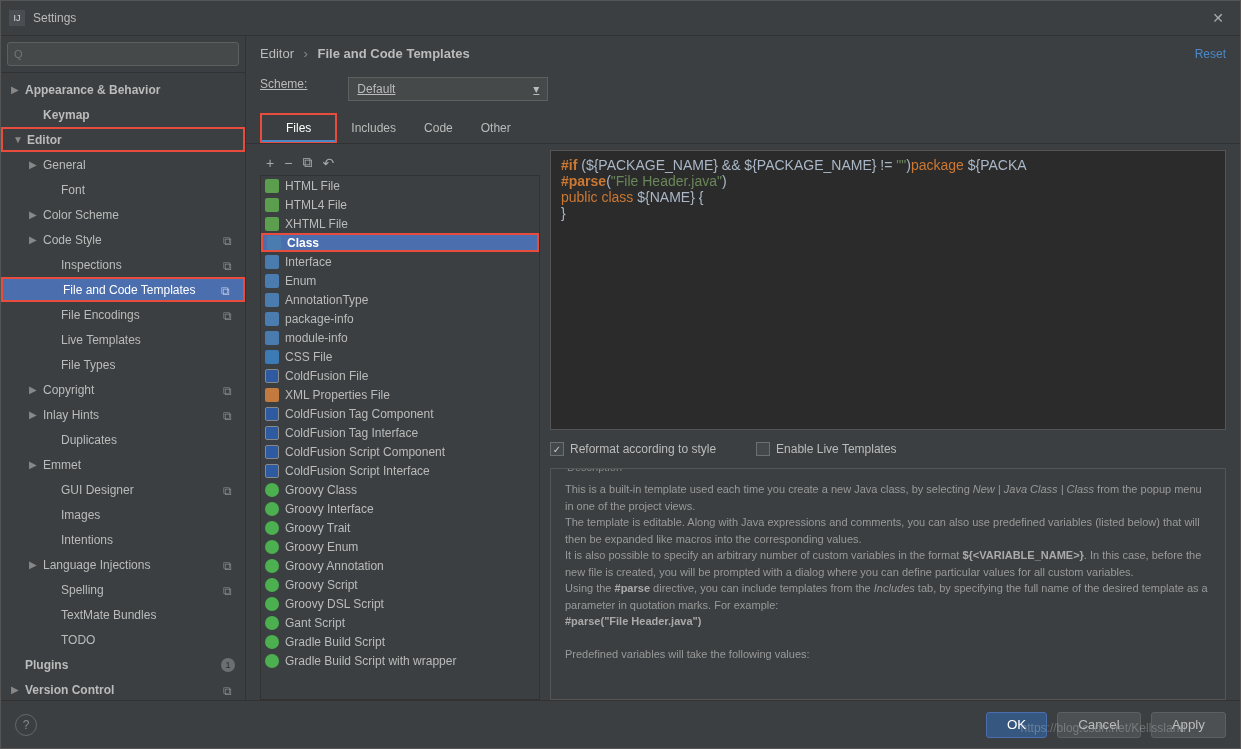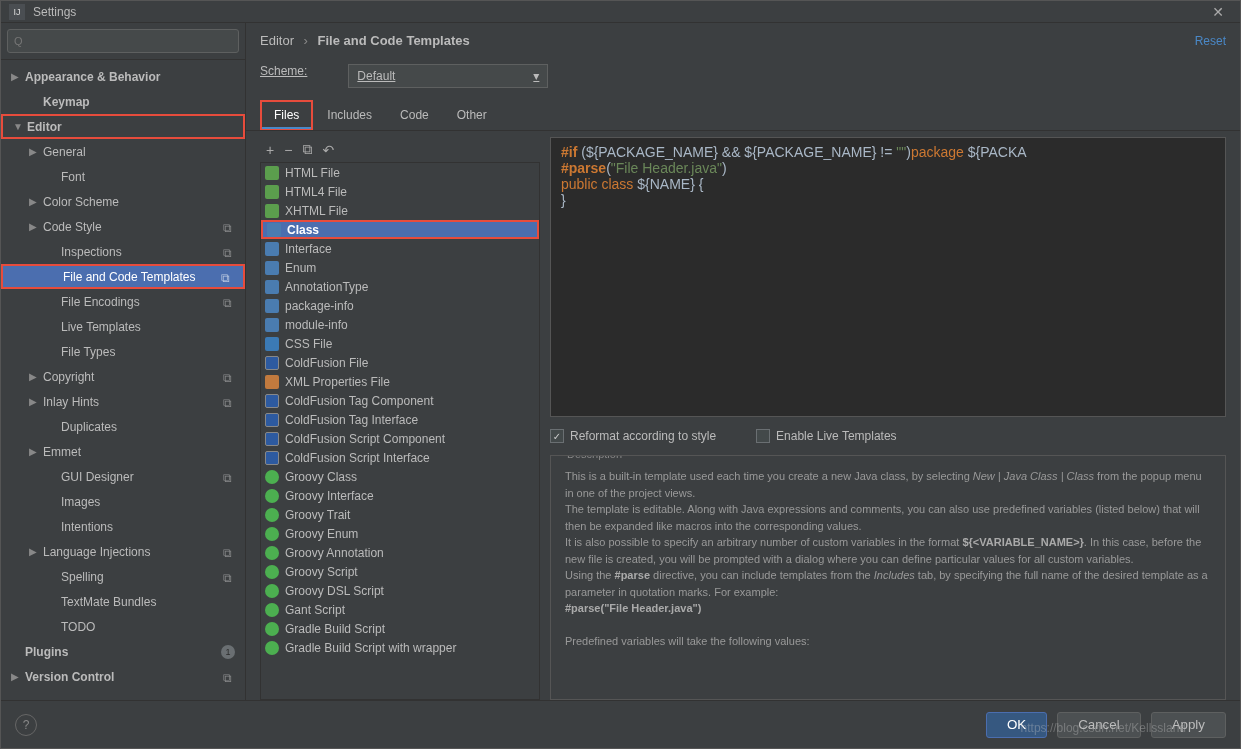--- a/index.html
+++ b/index.html
@@ -1,18 +1,18 @@
 <!DOCTYPE html>
 <html><head>
 <meta charset="utf-8">
 <style>
 * { margin: 0; padding: 0; box-sizing: border-box; font-family: "Segoe UI", Arial, sans-serif; }
 body { background: #3c3f41; color: #bbbbbb; font-size: 12px; width: 1241px; height: 749px; overflow: hidden; position: relative; }
 .window { width: 100%; height: 100%; display: flex; flex-direction: column; border: 1px solid #555; }
-.titlebar { height: 22px; background: #3c3f41; display: flex; align-items: center; padding: 0 8px; border-bottom: 1px solid #323232; }
+.titlebar { height: 35px; background: #3c3f41; display: flex; align-items: center; padding: 0 8px; border-bottom: 1px solid #323232; }
 .titlebar .icon { width: 16px; height: 16px; background: #4a4e52; margin-right: 8px; display:flex;align-items:center;justify-content:center;font-size:9px;color:#ddd;}
 .titlebar .title { color: #bbb; font-size: 12px; }
 .titlebar .close { margin-left: auto; font-size: 14px; color: #aaa; cursor: pointer; padding: 4px 8px; }
 .body { flex: 1; display: flex; overflow: hidden; }
 .sidebar { width: 245px; background: #3c3f41; border-right: 1px solid #323232; display: flex; flex-direction: column; }
 .search-row { padding: 6px; border-bottom: 1px solid #323232; }
 .search-input { width: 100%; height: 24px; background: #45494a; border: 1px solid #5e6060; border-radius: 3px; color: #bbb; padding: 0 6px; font-size: 11px; }
 .tree { flex: 1; overflow-y: auto; padding: 4px 0; }
 .tree-item { display: flex; align-items: center; height: 25px; padding: 0 10px; cursor: pointer; white-space: nowrap; position:relative;}
 .tree-item.selected { background: #4b6eaf; color: #fff; }
@@ -31,21 +31,21 @@
 .breadcrumb .sep { margin: 0 6px; color: #888; }
 .breadcrumb b { font-weight: bold; }
 .reset { margin-left: auto; color: #4a88c7; font-size: 12px; cursor: pointer; }
 .scheme-row { display: flex; align-items: flex-start; padding: 6px 14px 12px; text-decoration: underline; }
 .scheme-label { margin-right: 10px; }
 .scheme-select { background: #45494a; border: 1px solid #5e6060; color: #bbb; height: 24px; width: 200px; padding: 0 8px; display:flex;align-items:center;justify-content:space-between;margin-left:31px;}
 .tabs { display: flex; padding: 0 14px; border-bottom: 1px solid #323232; gap: 0; }
 .tab { padding: 8px 14px; cursor: pointer; color: #bbb; position: relative; }
 .tab.active { color: #fff; }
 .tab.active::after { content:''; position:absolute; bottom:-1px; left:0; right:0; height:2px; background:#4a88c7; }
-.tab.red-box { border: 2px solid #e74c3c; padding: 6px 12px; }
+.tab.red-box { border: 2px solid #e74c3c; padding: 6px 24px; }
 .content { flex: 1; display: flex; overflow: hidden; padding: 0 0 0 14px; }
 .left-pane { width: 280px; display: flex; flex-direction: column; margin-top:6px; }
 .toolbar { display: flex; gap: 10px; padding: 4px 6px; border-bottom: 1px solid #323232; align-items:center; height:26px;}
 .tool-btn { color: #aaa; cursor: pointer; font-size: 14px; }
 .template-list { flex: 1; overflow-y: auto; background: #3c3f41; border: 1px solid #323232; border-top:none; }
 .tpl-item { display: flex; align-items: center; height: 19px; padding: 0 4px; cursor: pointer; }
 .tpl-item.selected { background: #4b6eaf; color: #fff; }
 .tpl-item.red-box { border: 2px solid #e74c3c; height:19px; }
 .tpl-icon { width: 14px; height: 14px; margin-right: 6px; display:flex;align-items:center;justify-content:center;font-size:9px;border-radius:2px;}
 .ico-html { background:#5b9e4d; }

